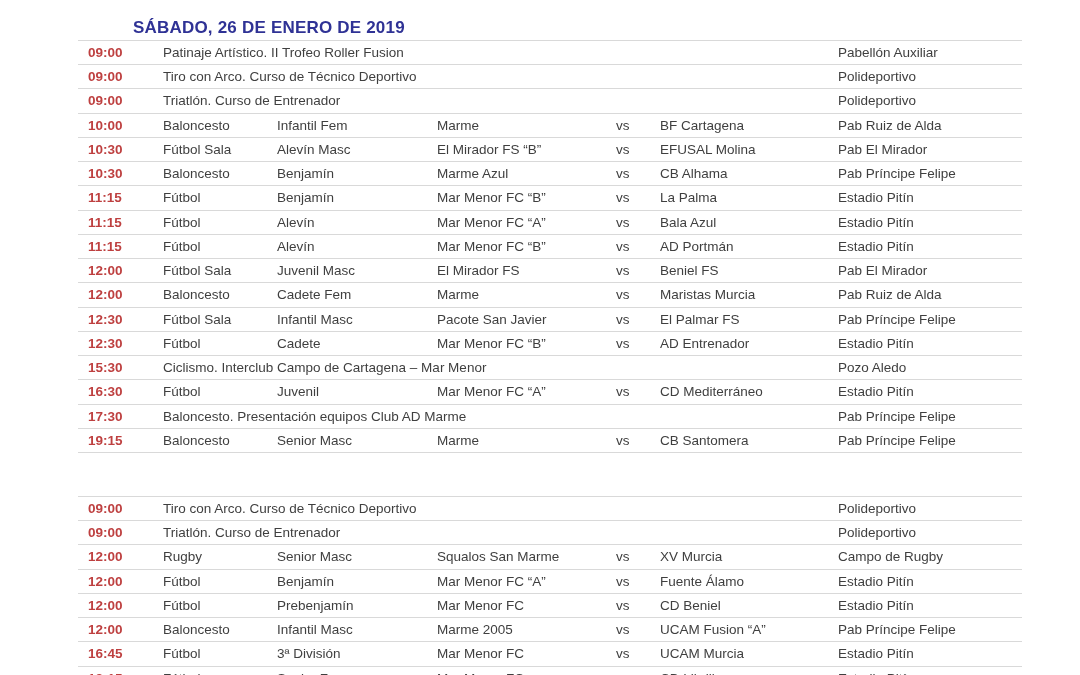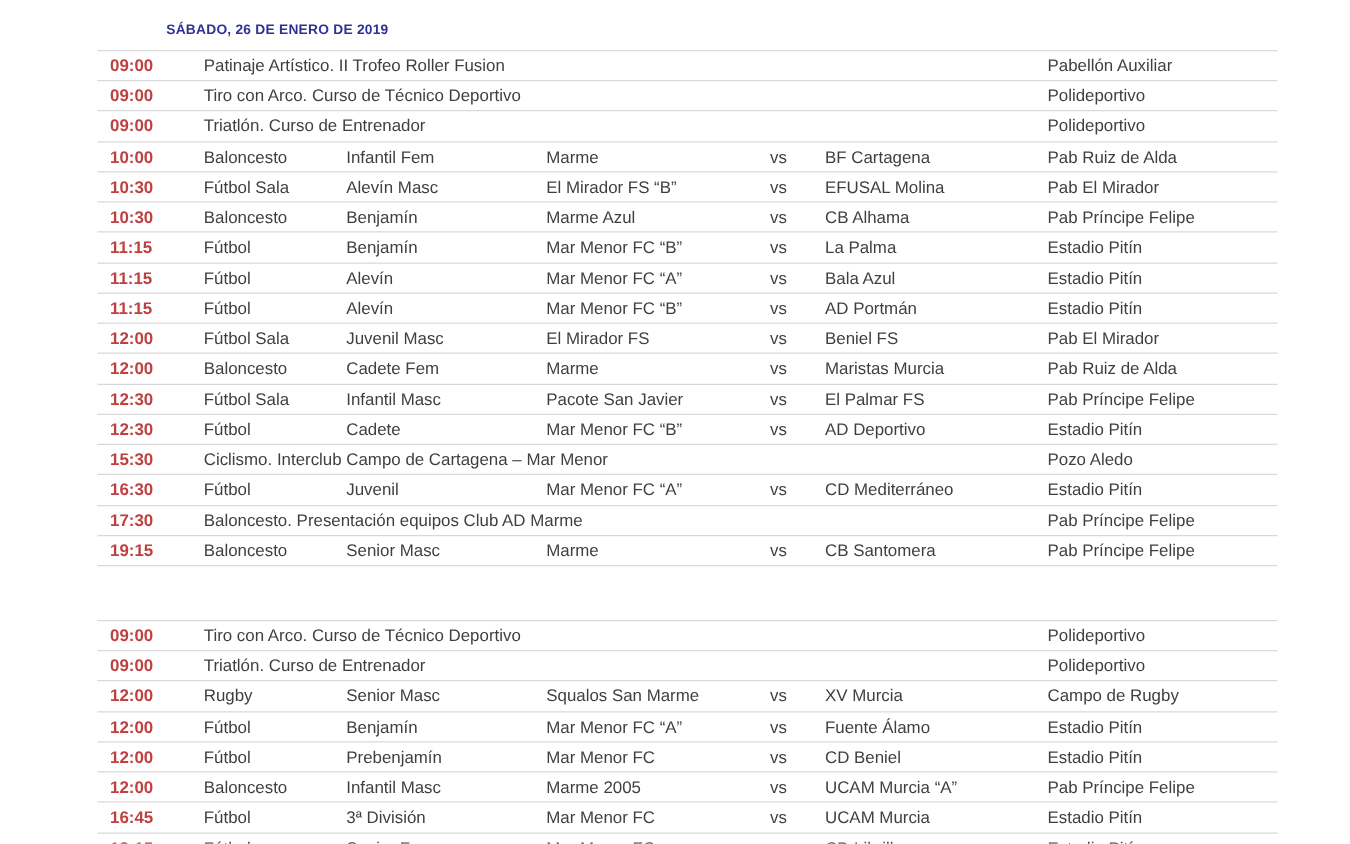--- a/index.html
+++ b/index.html
@@ -7,21 +7,21 @@
     position: relative;
     width: 1080px;
     height: 675px;
     background: #ffffff;
     overflow: hidden;
     font-family: "Liberation Sans", sans-serif;
   }
   .section-title {
     position: absolute;
     left: 133px;
-    font-size: 11px;
+    font-size: 17px;
     font-weight: bold;
     color: #2f3295;
     white-space: nowrap;
     letter-spacing: 0.2px;
   }
   .rows {
     position: absolute;
     left: 78px;
     width: 944px;
     border-top: 1px solid #d9d9d9;
@@ -156,21 +156,21 @@
         <span class="col vs">vs</span>
         <span class="col away">El Palmar FS</span>
         <span class="col venue">Pab Príncipe Felipe</span>
       </div>
       <div class="row">
         <span class="col time">12:30</span>
         <span class="col sport">Fútbol</span>
         <span class="col category">Cadete</span>
         <span class="col home">Mar Menor FC “B”</span>
         <span class="col vs">vs</span>
-        <span class="col away">AD Deportivo</span>
+        <span class="col away">AD Entrenador</span>
         <span class="col venue">Estadio Pitín</span>
       </div>
       <div class="row">
         <span class="col time">15:30</span>
         <span class="col desc">Ciclismo. Interclub Campo de Cartagena – Mar Menor</span>
         <span class="col venue">Pozo Aledo</span>
       </div>
       <div class="row">
         <span class="col time">16:30</span>
         <span class="col sport">Fútbol</span>
@@ -233,21 +233,21 @@
         <span class="col vs">vs</span>
         <span class="col away">CD Beniel</span>
         <span class="col venue">Estadio Pitín</span>
       </div>
       <div class="row">
         <span class="col time">12:00</span>
         <span class="col sport">Baloncesto</span>
         <span class="col category">Infantil Masc</span>
         <span class="col home">Marme 2005</span>
         <span class="col vs">vs</span>
-        <span class="col away">UCAM Murcia “A”</span>
+        <span class="col away">UCAM Fusion “A”</span>
         <span class="col venue">Pab Príncipe Felipe</span>
       </div>
       <div class="row">
         <span class="col time">16:45</span>
         <span class="col sport">Fútbol</span>
         <span class="col category">3ª División</span>
         <span class="col home">Mar Menor FC</span>
         <span class="col vs">vs</span>
         <span class="col away">UCAM Murcia</span>
         <span class="col venue">Estadio Pitín</span>

